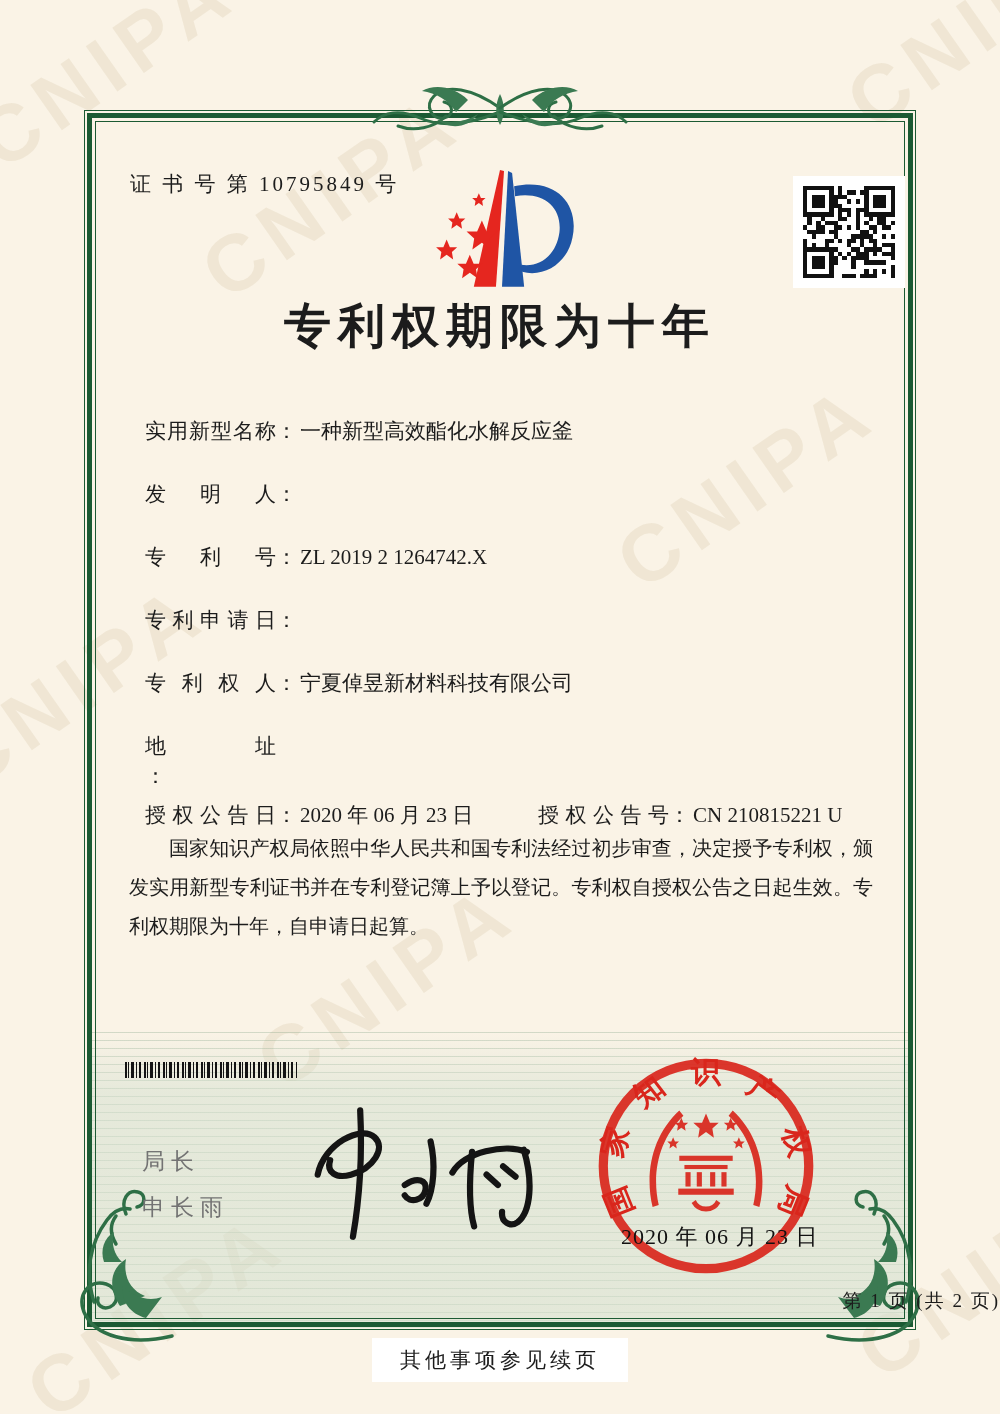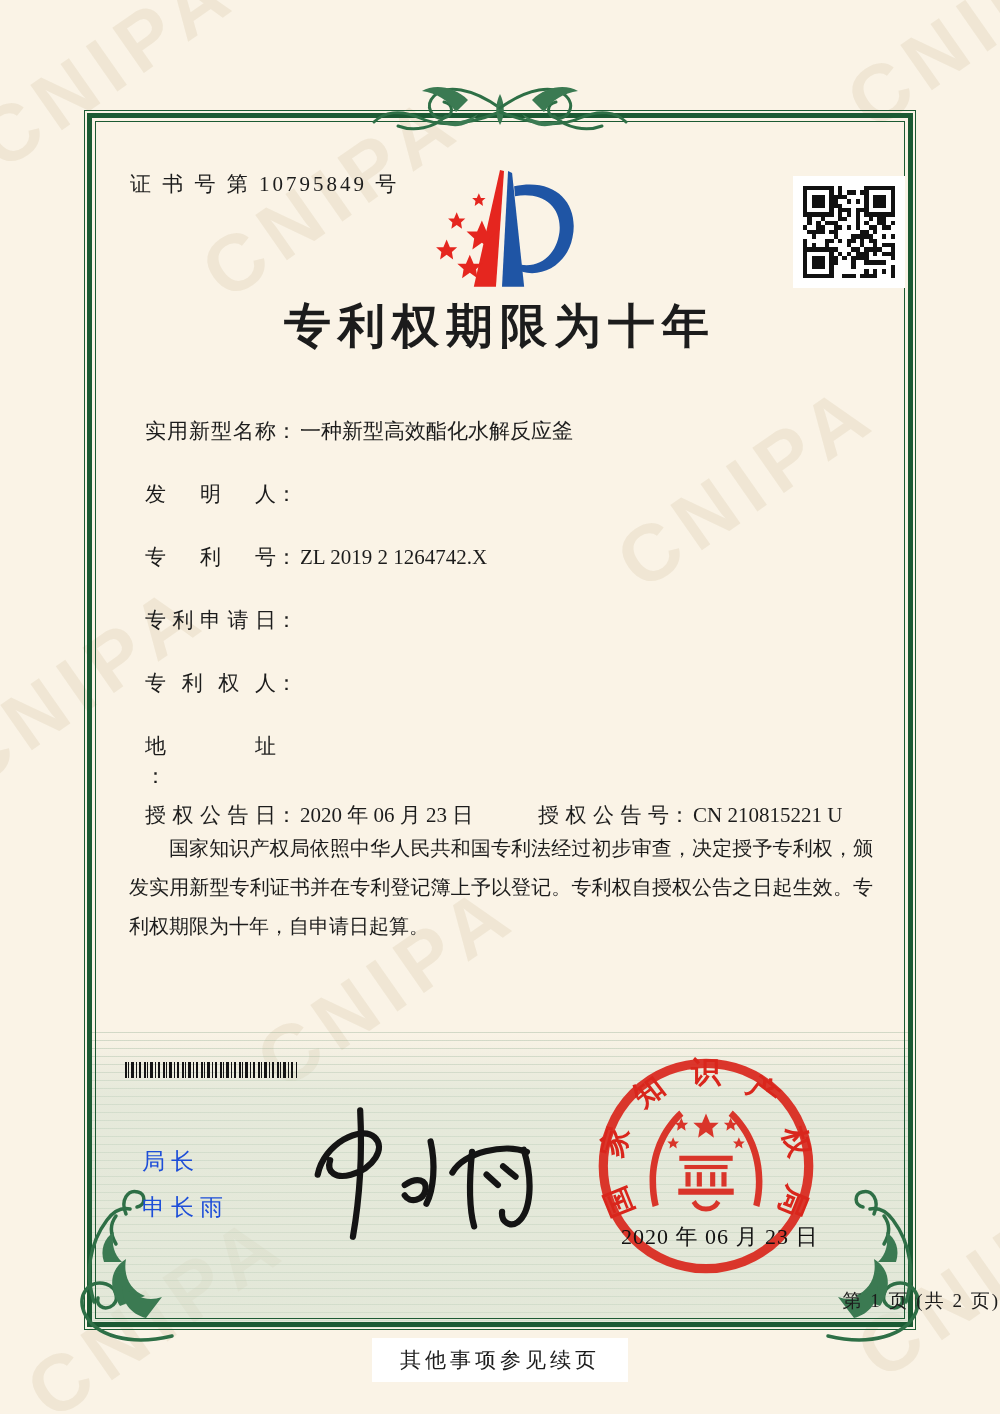--- a/index.html
+++ b/index.html
@@ -35,21 +35,21 @@
   
   .waves{position:absolute;left:90px;right:90px;top:1032px;height:296px;
          background:
            linear-gradient(180deg,rgba(215,227,211,0) 0,rgba(213,225,209,.55) 60px,rgba(211,224,207,.6) 100%),
            repeating-linear-gradient(180deg,rgba(120,155,125,.30) 0 1px,rgba(0,0,0,0) 1px 8px);}
   .barcode{position:absolute;left:125px;top:1062px;width:172px;height:16px;
            background:repeating-linear-gradient(90deg,#141414 0 2px,rgba(0,0,0,0) 2px 3px,
              #141414 3px 4px,rgba(0,0,0,0) 4px 6px,#141414 6px 9px,rgba(0,0,0,0) 9px 11px,
              #141414 11px 12px,rgba(0,0,0,0) 12px 14px,#141414 14px 16px,rgba(0,0,0,0) 16px 19px);}
   .commissioner{position:absolute;left:142px;top:1138px;font-size:23px;line-height:46px;letter-spacing:6px;
-                font-family:"Liberation Sans","DejaVu Sans",sans-serif;color:#1d4ed8;}
+                font-family:"Liberation Sans","DejaVu Sans",sans-serif;color:#737373;}
   .signature{position:absolute;left:278px;top:1098px;width:270px;height:145px;}
   .seal{position:absolute;left:593px;top:1053px;width:226px;height:226px;}
   .seal-date{position:absolute;left:621px;top:1222px;font-size:22px;letter-spacing:1px;color:#111;}
   .page-info{position:absolute;left:0;top:1288px;width:100%;text-align:right;font-size:19px;letter-spacing:2px;}
   .footer-note{position:absolute;left:50%;top:1338px;transform:translateX(-50%);background:#fff;
                padding:8px 28px;font-size:21px;letter-spacing:4px;}
   .orn{position:absolute;pointer-events:none;}
   .orn-top{left:348px;top:70px;width:304px;height:70px;}
   .orn-bl{left:60px;top:1184px;width:122px;height:166px;}
   .orn-br{left:818px;top:1184px;width:122px;height:166px;transform:scaleX(-1);}
@@ -388,20 +388,21 @@
         <span class="f-colon">：</span>
       <span class="f-value">ZL 2019 2 1264742.X</span>
     </div>
     <div class="field-row">
       <span class="f-label">专利申请日</span>
         <span class="f-colon">：</span>
     </div>
     <div class="field-row">
       <span class="f-label">专利权人</span>
         <span class="f-colon">：</span>
+      <span class="f-value">宁夏倬昱新材料科技有限公司</span>
     </div>
     <div class="field-row row-addr">
       <span class="f-label">地址</span>
         <span class="f-colon">：</span>
     </div>
     <div class="grant-row">
       <span class="f-label">授权公告日</span>
         <span class="f-colon">：</span>
       <span class="gv1">2020 年 06 月 23 日</span>
       <span class="f-label">授权公告号</span>

